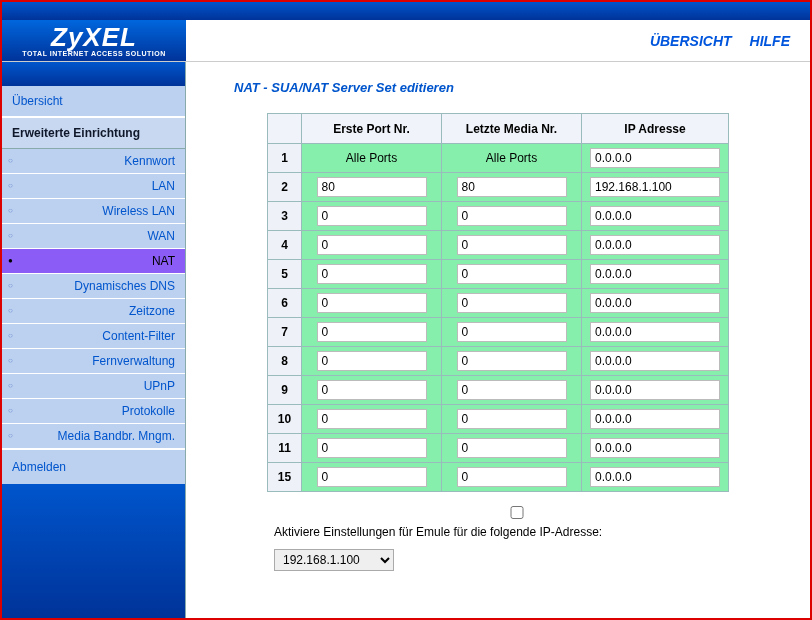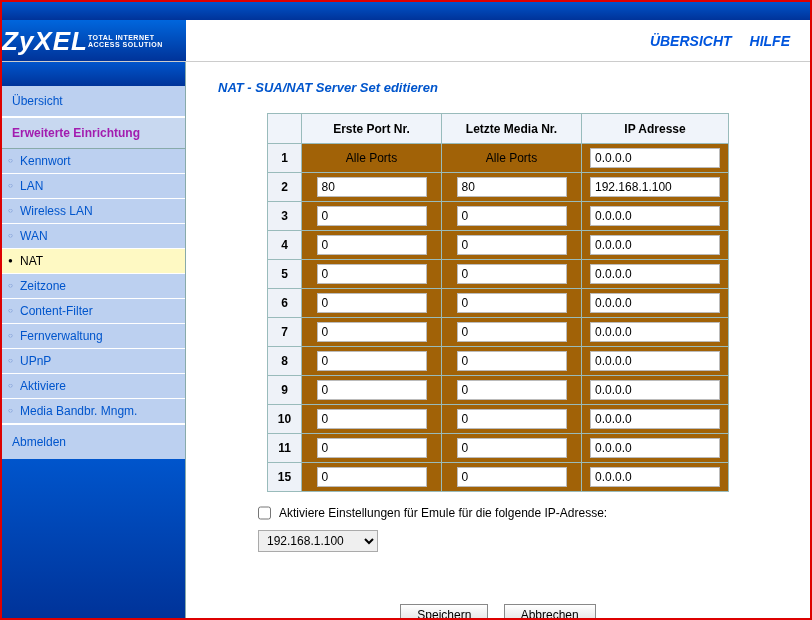--- a/index.html
+++ b/index.html
@@ -1,45 +1,45 @@
 <!DOCTYPE html>
 <html><head>
   <meta charset="utf-8">
   <style>
     * { margin: 0; padding: 0; box-sizing: border-box; }
     body { font-family: Arial, sans-serif; font-size: 12px; background: #fff; width: 812px; height: 620px; overflow: hidden; border: 2px solid #d00; }
     .top-bar { height: 18px; background: linear-gradient(to bottom, #0055cc, #003399); }
     .header { height: 42px; background: #fff; display: flex; justify-content: space-between; align-items: center; padding-right: 20px; border-bottom: 1px solid #ccc; }
-    .logo-area { width: 184px; height: 100%; background: linear-gradient(to bottom, #0066dd, #003399); color: #fff; display: flex; justify-content: center; align-items: center; }
+    .logo-area { width: 184px; height: 100%; background: linear-gradient(to bottom, #0066dd, #003399); color: #fff; display: flex; flex-direction: column; justify-content: center; align-items: center; }
     .logo-text { font-size: 26px; font-weight: bold; font-style: italic; letter-spacing: 1px; line-height: 1; }
     .logo-sub { font-size: 7px; font-weight: bold; letter-spacing: 0.5px; }
     .top-links { display: flex; gap: 18px; }
     .top-links a { color: #0055dd; font-weight: bold; font-style: italic; font-size: 14px; text-decoration: none; }
     .main { display: flex; height: calc(100% - 60px); }
     .sidebar { width: 184px; background: #bcd0f0; border-right: 1px solid #8aa; }
     .sidebar-blue-gap { height: 24px; background: linear-gradient(to bottom, #0055cc, #003399); }
     .sb-top { padding: 8px 10px; color: #0055cc; border-bottom: 1px solid #fff; }
-    .sb-group { padding: 8px 10px; color: #a21caf; font-weight: bold; border-top: 1px solid #fff; border-bottom: 1px solid #8aa; background: #c8d8f0; }
-    .sb-item { padding: 5px 10px 5px 18px; color: #0055cc; border-bottom: 1px solid #fff; cursor: pointer; position: relative; }
-    .sb-item.active { background: #fef9c3; color: #000; }
+    .sb-group { padding: 8px 10px; color: #0f172a; font-weight: bold; border-top: 1px solid #fff; border-bottom: 1px solid #8aa; background: #c8d8f0; }
+    .sb-item { padding: 5px 10px 5px 18px; color: #0055cc; border-bottom: 1px solid #fff; cursor: pointer; position: relative; text-align: right; }
+    .sb-item.active { background: #8b5cf6; color: #000; }
     .sb-item::before { content: "○"; position: absolute; left: 6px; font-size: 8px; color: #6688cc; top: 7px; }
     .sb-item.active::before { content: "●"; color: #000; }
     .sb-footer { padding: 10px; color: #0055cc; border-top: 1px solid #fff; }
     .sb-blue-fill { background: linear-gradient(to bottom, #0055cc, #003399); flex: 1; }
     .sidebar { display: flex; flex-direction: column; }
-    .content { flex: 1; padding: 18px 32px; overflow: auto; }
+    .content { flex: 1; padding: 18px 48px; overflow: auto; }
     .page-title { color: #0055cc; font-weight: bold; font-style: italic; font-size: 13px; margin-bottom: 18px; }
     table.nat { border-collapse: collapse; margin: 0 auto; }
-    table.nat th, table.nat td { border: 1px solid #9bb; padding: 4px 8px; text-align: center; background: #a16207; }
+    table.nat th, table.nat td { border: 1px solid #9bb; padding: 4px 8px; text-align: center; background: #86efac; }
     table.nat th { background: #f0f4fa; font-weight: bold; height: 30px; }
     table.nat td.rownum { background: #eef2f8; font-weight: bold; width: 34px; }
     table.nat td input { width: 110px; border: 1px solid #bbb; padding: 2px 4px; font-size: 12px; }
     table.nat td.ip input { width: 130px; }
     table.nat td.static { width: 140px; }
-    .emule-row { margin: 14px 0 10px 40px; display: flex; gap: 6px; }
+    .emule-row { margin: 14px 0 10px 40px; display: flex; gap: 6px; flex-direction: column; }
     .emule-row input[type=checkbox] { margin-right: 2px; }
     .emule-select { margin-left: 40px; margin-top: 4px; }
     .emule-select select { border: 1px solid #aaa; padding: 2px 4px; font-size: 12px; width: 120px; }
     .buttons { text-align: center; margin-top: 52px; }
     .buttons button { padding: 3px 16px; margin: 0 6px; font-size: 12px; background: linear-gradient(to bottom, #fff, #ddd); border: 1px solid #888; cursor: pointer; }
   </style>
 </head>
 <body>
 
 <div class="top-bar"></div>
@@ -59,25 +59,26 @@
   <div class="sidebar">
     <div class="sidebar-blue-gap"></div>
     <div class="sb-top">Übersicht</div>
     <div class="sb-group">Erweiterte Einrichtung</div>
     <div id="sb-items">
         <div class="sb-item">Kennwort</div>
         <div class="sb-item">LAN</div>
         <div class="sb-item">Wireless LAN</div>
         <div class="sb-item">WAN</div>
         <div class="sb-item active">NAT</div>
+        <div class="sb-item">Dynamisches DNS</div>
         <div class="sb-item">Zeitzone</div>
         <div class="sb-item">Content-Filter</div>
         <div class="sb-item">Fernverwaltung</div>
         <div class="sb-item">UPnP</div>
-        <div class="sb-item">Aktiviere</div>
+        <div class="sb-item">Protokolle</div>
         <div class="sb-item">Media Bandbr. Mngm.</div>
       </div>
     <div class="sb-footer">Abmelden</div>
     <div class="sb-blue-fill"></div>
   </div>
 
   <div class="content">
     <div class="page-title">NAT - SUA/NAT Server Set editieren</div>
 
     <table class="nat">

